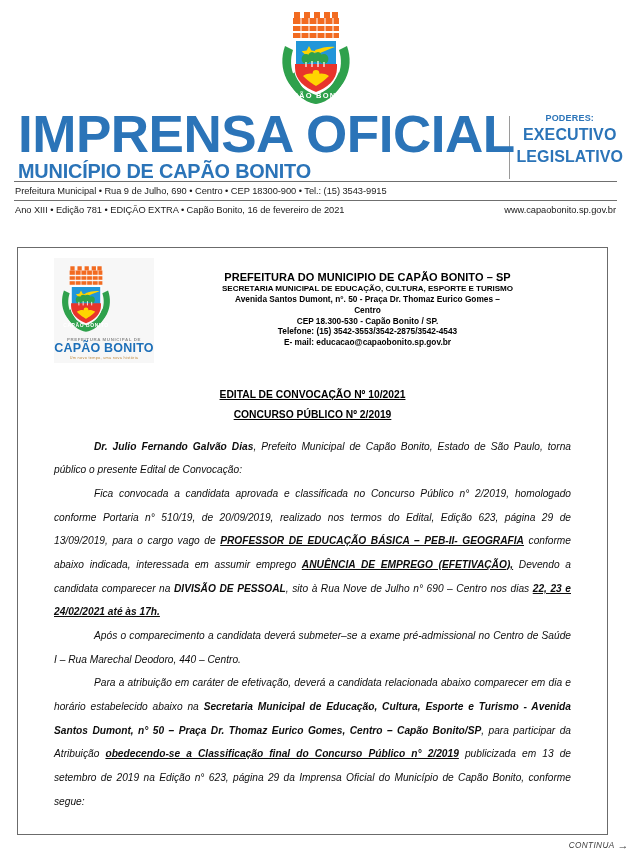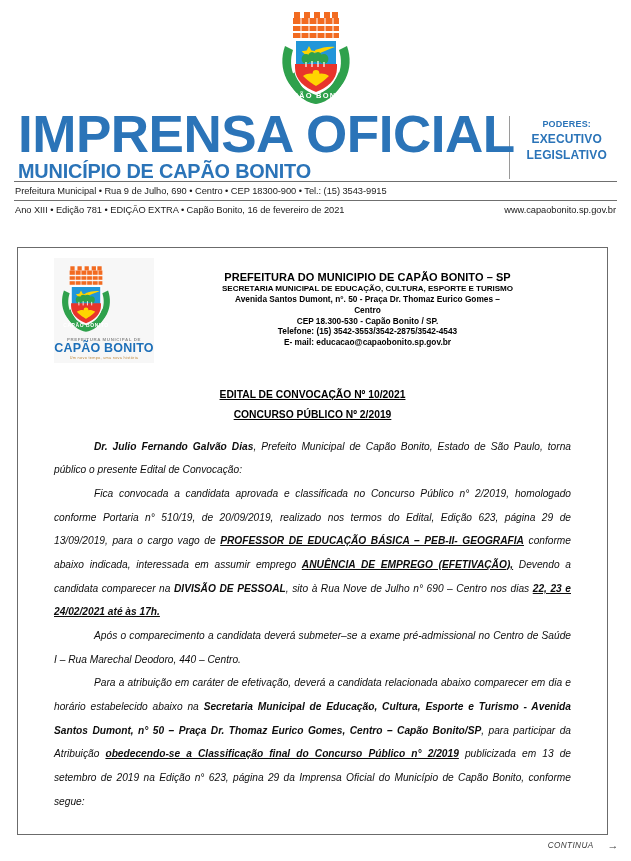--- a/index.html
+++ b/index.html
@@ -27,21 +27,21 @@
     justify-content: center;
     padding-top: 6px;
   }
 
   
   .crest-lg { width: 86px; height: 104px; display:block; }
   .crest-sm { width: 64px; height: 74px; display:block; }
 
   .title-row {
     display: flex;
-    align-items: center;
+    align-items: flex-start;
     margin-top: 2px;
     padding-left: 4px;
   }
   .title-left {
     flex: 0 0 auto;
     padding-right: 14px;
   }
   .masthead-title {
     font-family: "Liberation Sans", sans-serif;
     color: #2B74B8;
@@ -75,21 +75,21 @@
   .powers {
     flex: 1 1 auto;
     text-align: center;
     color: #2B74B8;
     font-weight: bold;
     line-height: 1.35;
     padding-bottom: 12px;
     padding-left: 6px;
   }
   .powers .p-label { font-size: 9px; letter-spacing: 0.2px; }
-  .powers .p-item  { font-size: 12px; letter-spacing: 0.1px; }
+  .powers .p-item  { font-size: 16px; letter-spacing: 0.1px; }
 
   .rule {
     border: 0;
     border-top: 1px solid #6f6f6f;
     margin: 0;
   }
   .meta-line {
     font-size: 9.3px;
     color: #1a1a1a;
     padding: 4px 1px 4px 1px;
@@ -184,29 +184,29 @@
     margin: 0 0 0 0;
     text-indent: 40px;
     font-style: italic;
   }
   .b  { font-weight: bold; }
   .bu { font-weight: bold; text-decoration: underline; }
 
   
   #continua {
     position: absolute;
-    right: 12px;
+    right: 2px;
     top: 840px;
     font-size: 8.2px;
     font-style: italic;
     letter-spacing: 0.4px;
     color: #3a3a3a;
     display: flex;
     align-items: center;
-    gap: 14px;
+    gap: 3px;
   }
   #continua .arrow {
     font-size: 11px;
     font-style: normal;
     line-height: 1;
     position: relative;
     top: -0.5px;
   }
 </style>
 </head>

